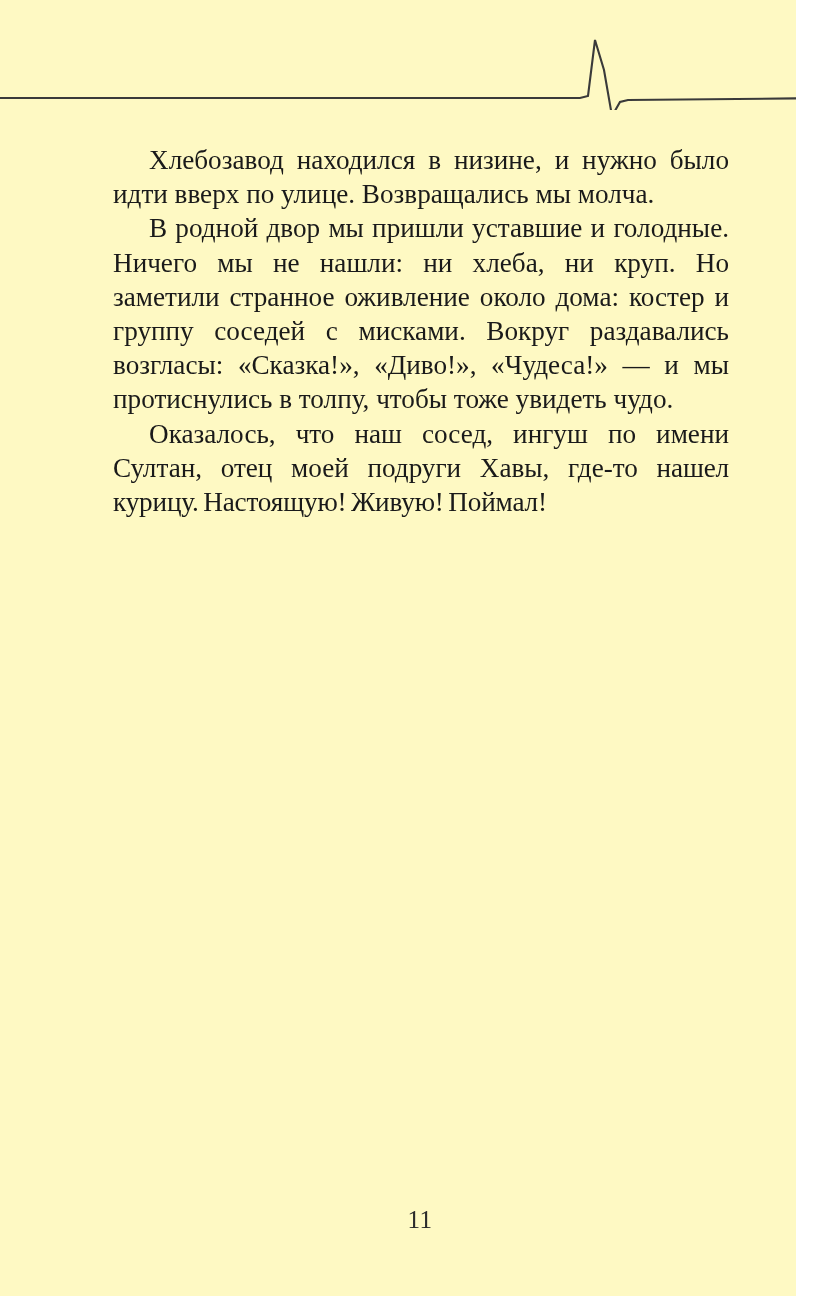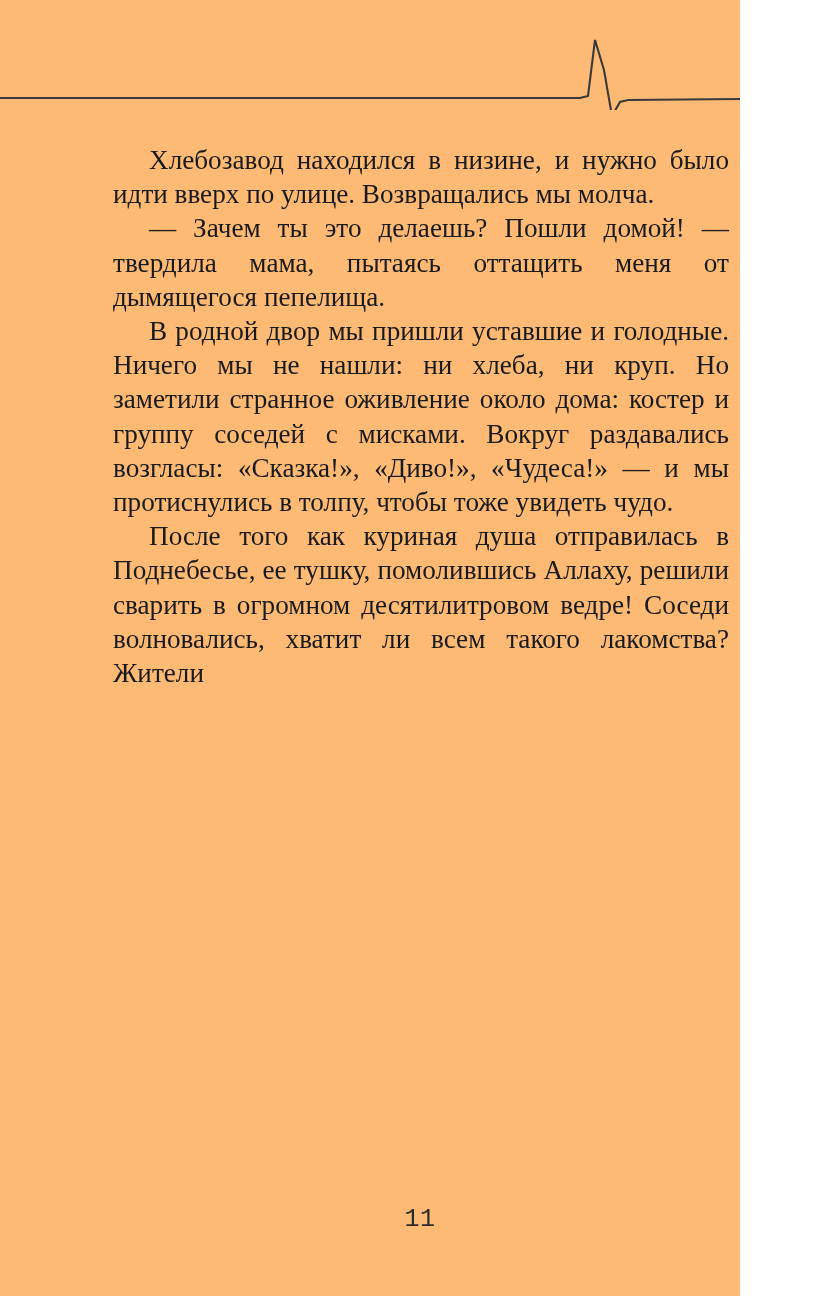--- a/index.html
+++ b/index.html
@@ -2,23 +2,23 @@
 <html><head>
 <meta charset="utf-8">
 <style>
   html, body {
     margin: 0;
     padding: 0;
     background: #ffffff;
   }
   .page {
     position: relative;
-    width: 740px;
+    width: 796px;
     height: 1296px;
-    background: #fdba74;
+    background: #fef9c3;
     overflow: hidden;
     font-family: "Liberation Serif", "DejaVu Serif", serif;
   }
 
   
   .ecg-rule {
     position: absolute;
     left: 0;
     top: 30px;
     width: 840px;
@@ -51,46 +51,45 @@
     letter-spacing: -0.15px;
   }
 
   
   .folio {
     position: absolute;
     left: 0;
     top: 1205px;
     width: 840px;
     text-align: center;
-    font-family: Liberation Mono, monospace;
+    font-family: Liberation Serif, serif;
     font-size: 25px;
     line-height: 30px;
     color: #2b2b2b;
     letter-spacing: 0.5px;
   }
 </style>
 </head>
 <body>
 
 <div class="page">
 
   <svg class="ecg-rule" viewBox="0 0 840 80" preserveAspectRatio="none">
     <polyline points="0,68 580,68 588,66 595,10 604,40 612,86 620,72 628,70 840,68" fill="none" stroke="#3a3a3a" stroke-width="2.1" stroke-linejoin="miter" stroke-linecap="butt" vector-effect="non-scaling-stroke"></polyline>
   </svg>
 
   <div class="text-column">
 
     <p class="para">Хлебозавод находился в низине, и нужно было идти вверх по улице. Возвращались мы молча.</p>
 
 
-    <p class="para">— Зачем ты это делаешь? Пошли домой! — твердила мама, пытаясь оттащить меня от дымящегося пепелища.</p>
 
 
     <p class="para">В родной двор мы пришли уставшие и голодные. Ничего мы не нашли: ни хлеба, ни круп. Но заметили странное оживление около дома: костер и группу соседей с мисками. Вокруг раздавались возгласы: «Сказка!», «Диво!», «Чудеса!» — и мы протиснулись в толпу, чтобы тоже увидеть чудо.</p>
 
+    <p class="para"><span>Оказалось, что наш сосед, ингуш по имени Султан, отец моей подруги Хавы, где-то </span><span class="tight">нашел курицу. Настоящую! Живую! Поймал!</span></p>
 
-    <p class="para">После того как куриная душа отправилась в Поднебесье, ее тушку, помолившись Аллаху, решили сварить в огромном десятилитровом ведре! Соседи волновались, хватит ли всем такого лакомства? Жители</p>
 
   </div>
 
   <div class="folio">11</div>
 
 </div>
 
 </body></html>

